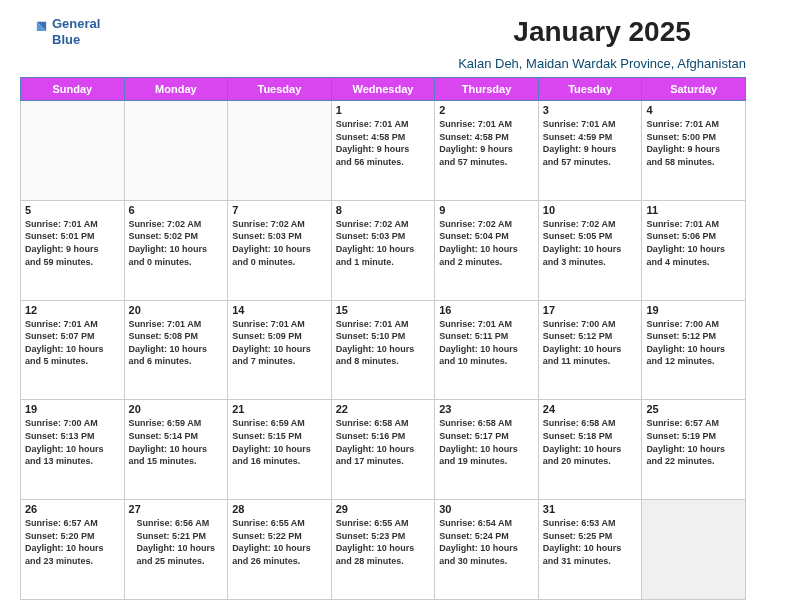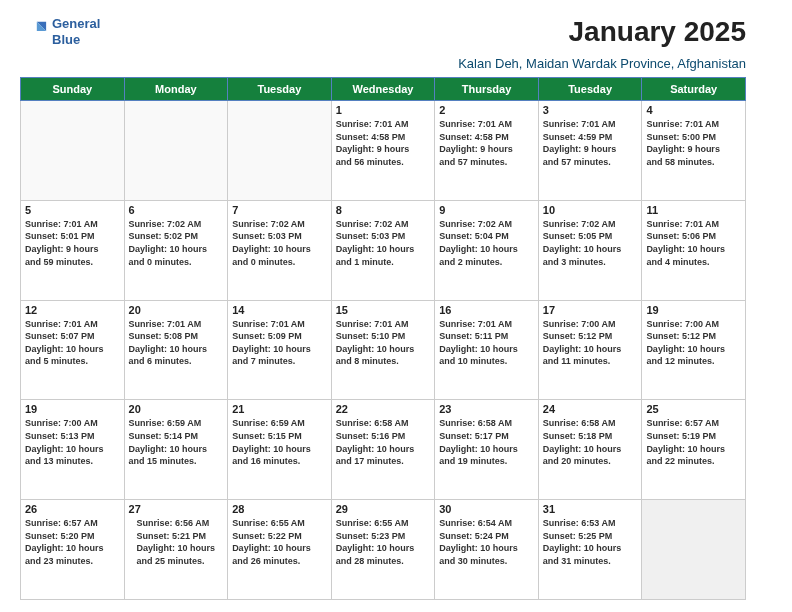--- a/index.html
+++ b/index.html
@@ -32,41 +32,41 @@
       font-size: 13px;
       font-weight: bold;
       color: #2c5f9e;
       line-height: 1.2;
     }
     .logo-icon {
       width: 28px;
       height: 28px;
     }
     .title-section {
-      text-align: right;
+      text-align: center;
     }
     .main-title {
       font-size: 28px;
       font-weight: bold;
       color: #222;
     }
     .subtitle {
       font-size: 13px;
       color: #0c4a6e;
       margin-top: 8px;
     }
     .calendar {
       flex: 1;
       border: 1px solid #ccc;
       border-collapse: collapse;
       width: 100%;
       table-layout: fixed;
     }
     .calendar th {
-      background-color: #15803d;
+      background-color: #d946ef;
       color: #fff;
       font-size: 11px;
       font-weight: bold;
       padding: 5px 4px;
       text-align: center;
       border: 1px solid #5580c0;
     }
     .calendar td {
       border: 1px solid #ccc;
       vertical-align: top;

